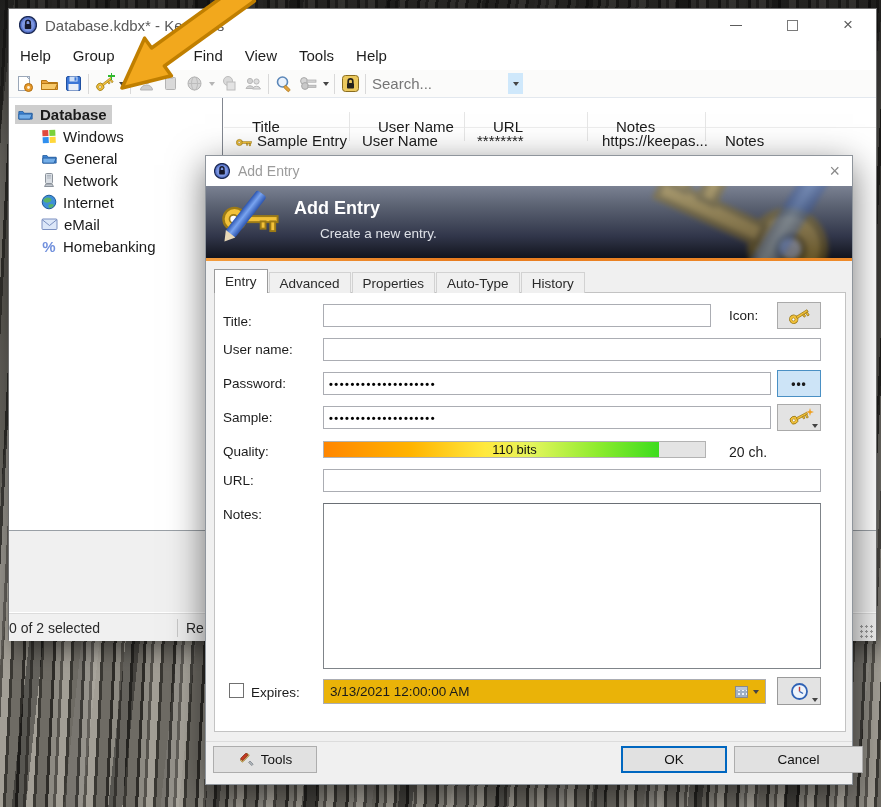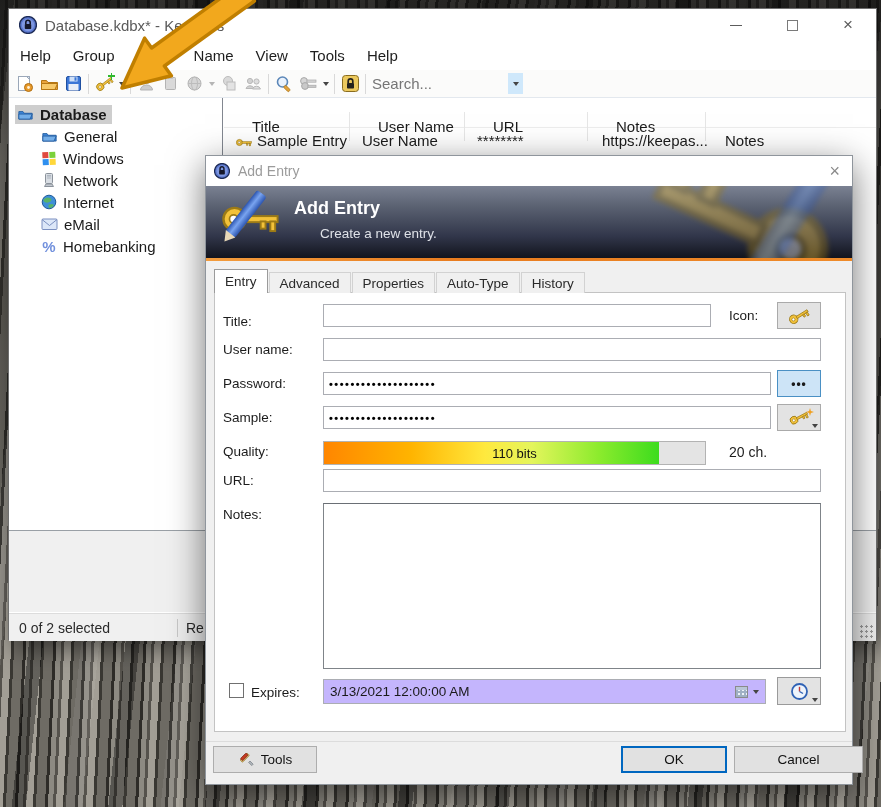--- a/index.html
+++ b/index.html
@@ -56,21 +56,21 @@
   .list-panel { position:absolute; left:215px; top:89px; right:0; height:430px; background:#fff; font-size:15px; color:#1b1b1b; }
   .list-header { display:flex; height:30px; align-items:center; border-bottom:1px solid #ededed; }
   .hcell { height:100%; display:flex; align-items:center; padding-left:28px; border-right:1px solid #e6e6e6; color:#1b1b1b;margin-top:28px; }
   .list-row { display:flex; height:24px; align-items:center; }
   .rcell { display:flex; align-items:flex-end; padding-left:12px; gap:5px; overflow:hidden; white-space:nowrap; }
   .w-title{width:126px;} .w-user{width:115px;} .w-pass{width:125px;} .w-url{width:123px;} .w-notes{width:118px;}
 
   .preview-panel { position:absolute; left:0; top:521px; right:0; height:82px; background:#f0f0f0; border-top:1px solid #9aa0a6; }
   .statusbar { position:absolute; left:0; top:604px; right:0; height:28px; background:#f0f0f0; border-top:1px solid #dcdcdc;
     display:flex; align-items:center; font-size:14px; color:#2a2a2a; }
-  .status-left { padding-left:10px; width:160px; }
+  .status-left { width:160px; }
   .status-sep { width:1px; height:18px; background:#c9c9c9; margin:0 8px; }
   .grip { position:absolute; right:2px; bottom:2px; width:14px; height:14px;
     background-image: radial-gradient(#9a9a9a 1.1px, transparent 1.2px);
     background-size:5px 5px; background-position:bottom right; }
 
   
   .dialog { position:absolute; left:205px; top:155px; width:648px; height:630px; background:#f0f0f0;
     border:1px solid #8f959c; box-shadow:0 10px 34px rgba(0,0,0,.55); z-index:10; font-size:14px; color:#1b1b1b; }
   .dlg-titlebar { position:absolute; left:0; top:0; right:0; height:30px; background:#fff; display:flex; align-items:center; }
   .dlg-title { color:#9b9b9b; font-size:14px; margin-left:8px; }
@@ -96,27 +96,27 @@
   .tab.sel:after { content:""; position:absolute; left:0; right:0; bottom:-1px; height:2px; background:#fff; }
   .tabpage { position:absolute; left:8px; top:136px; width:632px; height:440px; background:#fff; border:1px solid #c3c3c3; }
 
   .f-label { position:absolute; left:17px; font-size:13.5px; color:#1b1b1b; }
   .f-input { position:absolute; height:23px; border:1px solid #abadb3; background:#fff; font-size:13.5px; padding:0 5px;
     font-family:"Liberation Sans",sans-serif; outline:none; }
   .dots { font-weight:bold; letter-spacing:1.5px; font-size:11px; }
   .side-btn { position:absolute; left:571px; width:44px; height:27px; background:#e3e3e3; border:1px solid #aaaaaa;
     display:flex; align-items:center; justify-content:center; }
   .side-btn.blue { background:#cde4f7; border-color:#4a90c4; font-weight:bold; letter-spacing:1px; font-size:12px; }
-  .qbar { position:absolute; left:117px; top:285px; width:383px; height:24px; border:1px solid #b3b3b3; background:#e4e4e4; }
+  .qbar { position:absolute; left:117px; top:285px; width:383px; height:17px; border:1px solid #b3b3b3; background:#e4e4e4; }
   .qfill { height:100%; background:linear-gradient(90deg,#ff8600 0%,#ffb400 26%,#ffe93e 48%,#e4f55c 62%,#8ceb2d 82%,#3ddc1e 100%); }
   .qtext { position:absolute; inset:0; display:flex; align-items:center; justify-content:center; font-size:13px; color:#111; }
   .qchars { position:absolute; left:523px; top:288px; font-size:14px; }
   .notes-box { position:absolute; left:117px; top:347px; width:498px; height:166px; border:1px solid #7f8489; border-top-color:#6a6f75; background:#fff; resize:none; outline:none; font-family:"Liberation Sans",sans-serif; }
   .chk { position:absolute; left:23px; top:527px; width:15px; height:15px; border:1px solid #707070; background:#fff; }
-  .datefield { position:absolute; left:117px; top:523px; width:443px; height:25px; border:1px solid #abadb3; background:#c4b5fd;
+  .datefield { position:absolute; left:117px; top:523px; width:443px; height:25px; border:1px solid #abadb3; background:#eab308;
     display:flex; align-items:center; padding:0 6px; font-size:13.5px; }
   .datefield .spacer { flex:1; }
   .cal-ico { width:13px; height:12px; border:1px solid #8a8a8a; background:
       linear-gradient(#b9c6d8 0 3px, transparent 3px),
       repeating-linear-gradient(90deg,#9fb0c4 0 2px, transparent 2px 4px),
       repeating-linear-gradient(#9fb0c4 0 2px, transparent 2px 4px), #eef2f8; margin-right:5px; }
   .clock-btn { position:absolute; left:571px; top:521px; width:44px; height:28px; background:#e3e3e3; border:1px solid #9a9a9a;
     display:flex; align-items:center; justify-content:center; }
   .dlg-sep { position:absolute; left:0; top:585px; right:0; height:1px; background:#dcdcdc; }
   .btn { position:absolute; top:590px; height:27px; background:#e1e1e1; border:1px solid #adadad; font-size:13.5px; color:#111;
@@ -168,21 +168,21 @@
       <div class="win-btn">
           <span>×</span>
         </div>
     </div>
   </div>
 
   <div class="menubar">
     <span class="menu-item">Help</span>
     <span class="menu-item">Group</span>
     <span class="menu-item">Entry</span>
-    <span class="menu-item">Name</span>
+    <span class="menu-item">Find</span>
     <span class="menu-item">View</span>
     <span class="menu-item">Tools</span>
     <span class="menu-item">Help</span>
   </div>
 
   <div class="toolbar">
     <div class="tb-btn">
       <svg width="18" height="18" viewBox="0 0 18 18">
         <rect x="2.5" y="1.5" width="11" height="14" fill="#fff" stroke="#9aa7b8"></rect>
           <path d="M10.5 1.5 h3 v3z" fill="#dfe7f2" stroke="#9aa7b8"></path>
@@ -290,36 +290,36 @@
     <div class="tree-row tree-root">
       <span class="tree-sel">
         <svg width="17" height="15" viewBox="0 0 19 18">
           <path d="M1.5 5.5 h5 l1.5 2 h9.5 v7 h-16z" fill="#3f86d8" stroke="#205a9e"></path>
           <path d="M1.5 8.5 h16 l-2.5 6 h-13.5z" fill="#74aee8" stroke="#205a9e"></path>
         </svg>
         <span class="lbl">Database</span>
       </span>
     </div>
     <div class="tree-row tree-child">
-      <svg width="17" height="15" viewBox="0 0 19 18">
-        <path d="M1.5 5.5 h5 l1.5 2 h9.5 v7 h-16z" fill="#3f86d8" stroke="#205a9e"></path>
-        <path d="M1.5 8.5 h16 l-2.5 6 h-13.5z" fill="#74aee8" stroke="#205a9e"></path>
-      </svg>
-      <span class="lbl">General</span>
-    </div>
-    <div class="tree-row tree-child">
       <svg width="16" height="16" viewBox="0 0 16 16">
         <g transform="rotate(-3 8 8)">
           <rect x="1.5" y="2" width="6" height="6" fill="#e04a3f"></rect>
             <rect x="8.5" y="2" width="6" height="6" fill="#7ad13a"></rect>
           <rect x="1.5" y="9" width="6" height="6" fill="#2f8fef"></rect>
             <rect x="8.5" y="9" width="6" height="6" fill="#ffd73a"></rect>
         </g>
       </svg>
       <span class="lbl">Windows</span>
+    </div>
+    <div class="tree-row tree-child">
+      <svg width="17" height="15" viewBox="0 0 19 18">
+        <path d="M1.5 5.5 h5 l1.5 2 h9.5 v7 h-16z" fill="#3f86d8" stroke="#205a9e"></path>
+        <path d="M1.5 8.5 h16 l-2.5 6 h-13.5z" fill="#74aee8" stroke="#205a9e"></path>
+      </svg>
+      <span class="lbl">General</span>
     </div>
     <div class="tree-row tree-child">
       <svg width="16" height="16" viewBox="0 0 16 16">
         <rect x="4.5" y="1.5" width="7" height="10" rx="1" fill="#d8dde3" stroke="#8b929b"></rect>
         <rect x="6" y="3" width="4" height="1.6" fill="#aeb6c0"></rect>
           <rect x="6" y="5.5" width="4" height="1" fill="#aeb6c0"></rect>
         <path d="M5 12 h6 l1.5 2.5 h-9z" fill="#c2c8cf" stroke="#8b929b"></path>
       </svg>
       <span class="lbl">Network</span>
     </div>

